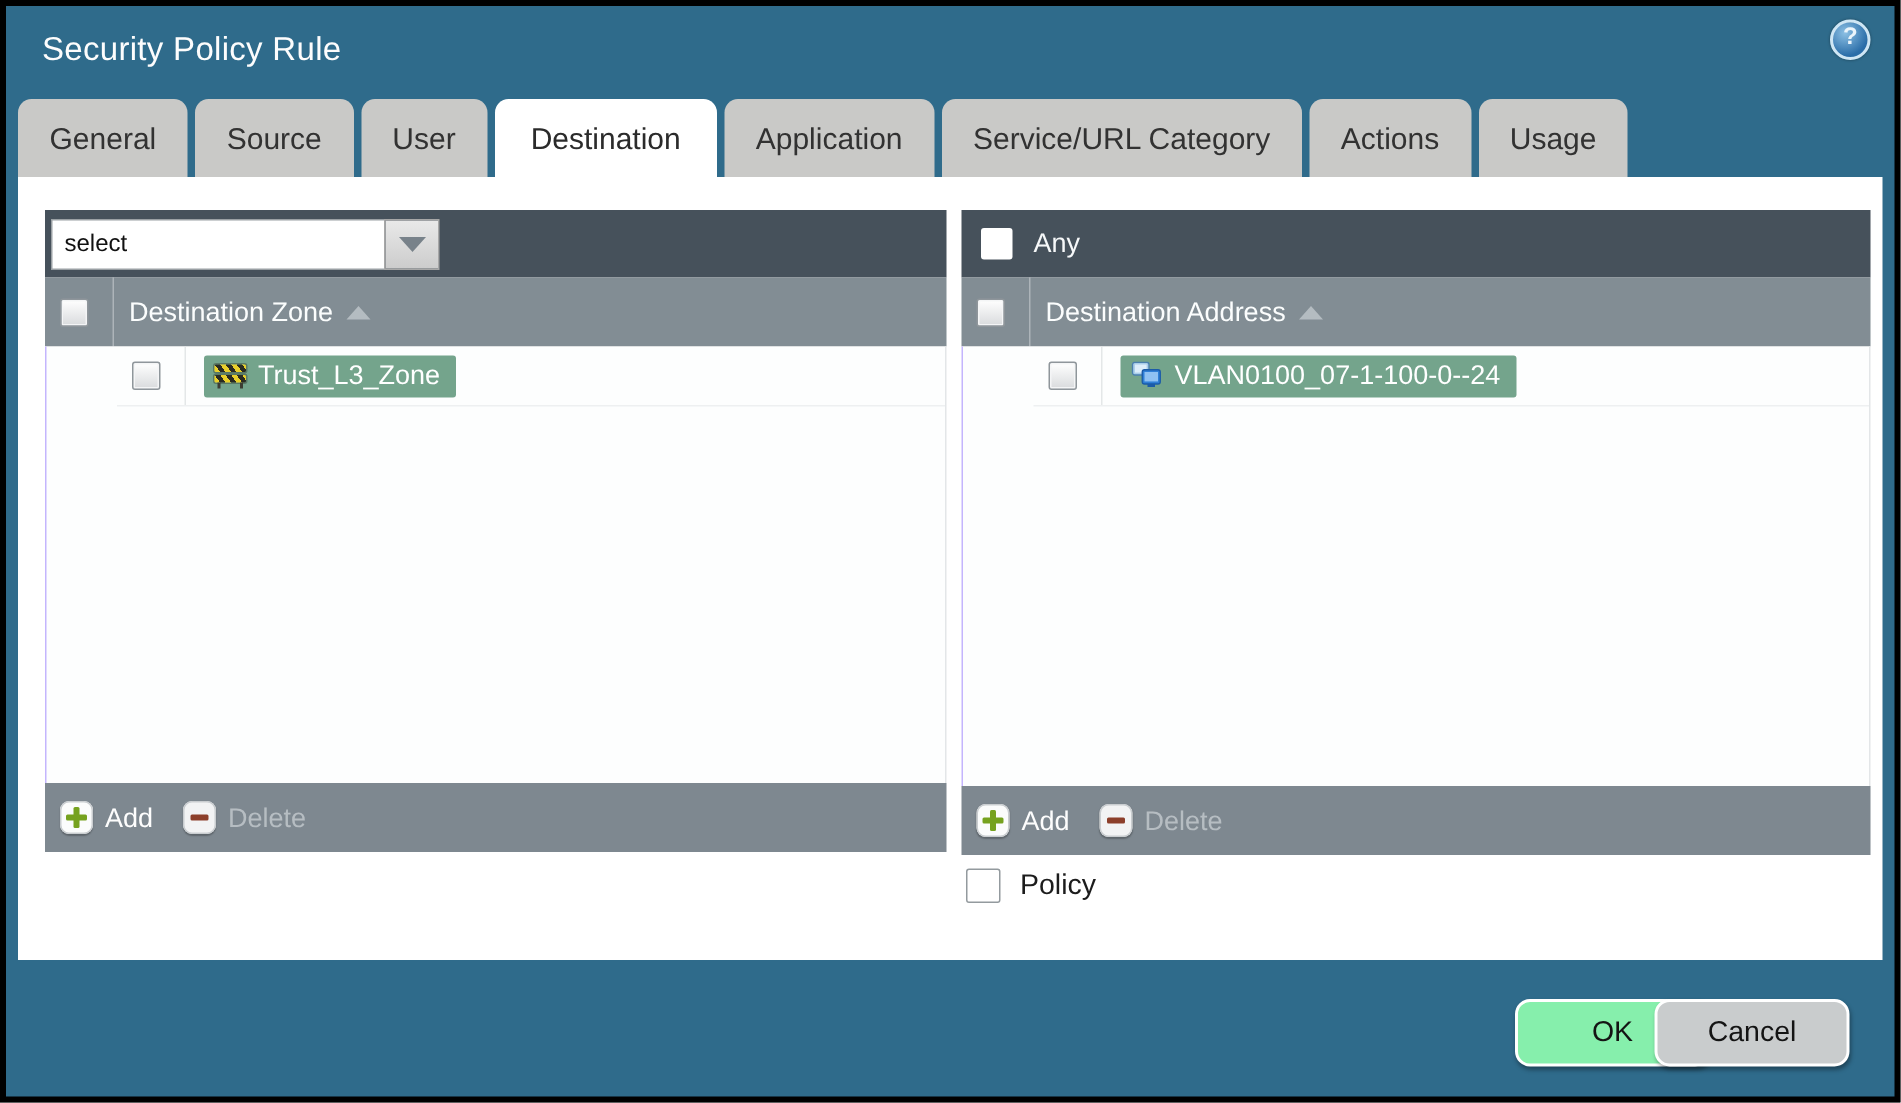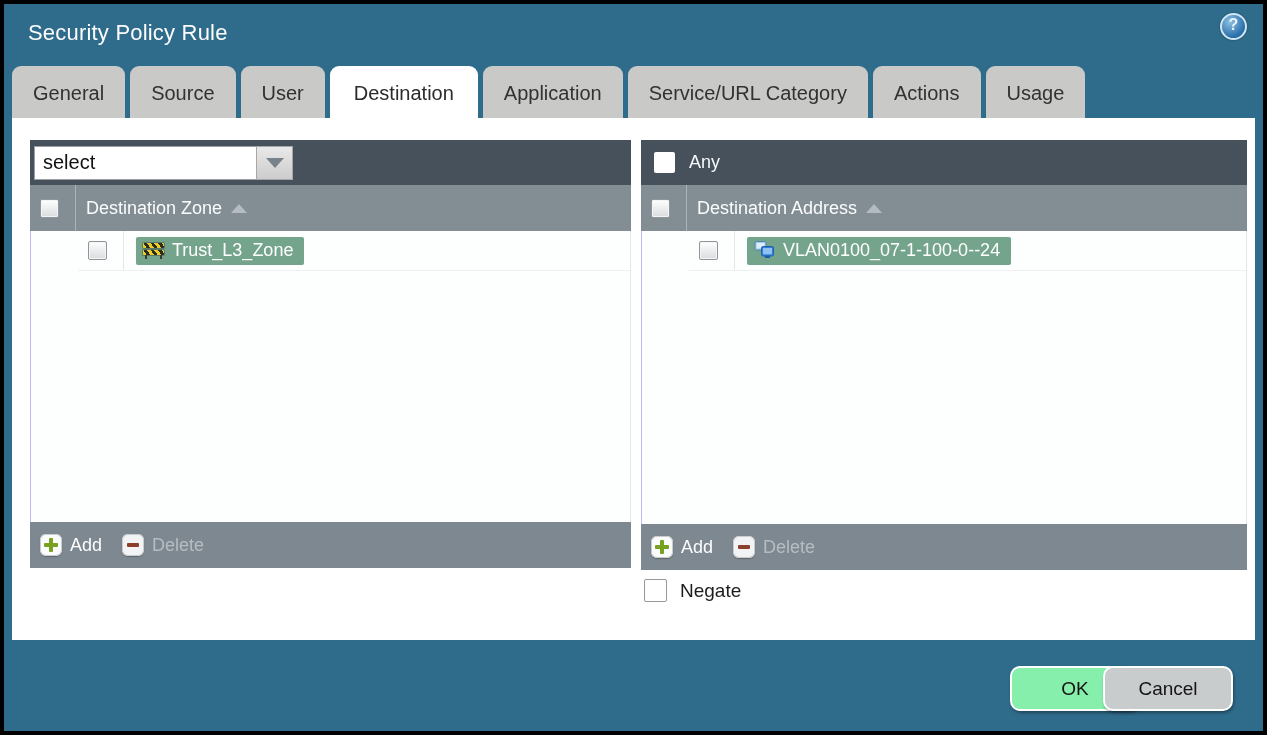--- a/index.html
+++ b/index.html
@@ -31,21 +31,21 @@
   .panel-right { left:629px; top:22px; width:606px; height:430px; }
 
   .ptoolbar { height:45px; background:#46515b; flex:0 0 auto; display:flex; align-items:center; }
   .pheader  { height:46px; background:#828d94; flex:0 0 auto; display:flex; align-items:center; padding-left:10px; }
   .prows    { flex:1 1 auto; background:#fdfefe; overflow:hidden; border-left:1px solid #c4b5fd; border-right:1px solid #e3e6e8;padding-left:47px; }
   .pfooter  { height:46px; background:#7e8890; flex:0 0 auto; display:flex; padding-left:10px; }
 
   
   .combo { display:flex; margin-left:4px; height:34px; }
   .combo input { width:222px; height:34px; border:1px solid #9aa0a4; border-right:none; padding:0 8px;
-                 font-size:20px; color:#111; font-family:"Liberation Sans", sans-serif; outline:none; }
+                 font-size:16px; color:#111; font-family:"Liberation Sans", sans-serif; outline:none; }
   .combo-btn { width:37px; height:34px; background:linear-gradient(180deg,#e9e9e9,#cccccc);
                border:1px solid #a7a7a7; display:flex; align-items:center; justify-content:center; cursor:pointer; }
   .arrow-down { width:0; height:0; border-left:9px solid transparent; border-right:9px solid transparent;
                 border-top:10px solid #78828a; }
 
   
   .cb { width:19px; height:19px; background:linear-gradient(180deg,#ffffff,#d9dbdd);
         border:1px solid #8f969b; border-radius:2px; box-shadow:inset 0 0 0 1px #f4f5f6; cursor:pointer; flex:0 0 auto; }
   .cb-any { width:21px; height:21px; background:#fff; border-radius:2px; margin-left:13px; cursor:pointer; flex:0 0 auto; }
   .cb-negate { width:23px; height:23px; background:#fff; border:1px solid #939a9e; border-radius:2px; cursor:pointer; flex:0 0 auto; }
@@ -204,21 +204,21 @@
           <div class="tool-gap"></div>
           <div class="tool-btn">
             <span class="minus-icon"></span>
             <span class="tool-label disabled">Delete</span>
           </div>
         </div>
       </div>
 
       <div class="negate-row">
         <div class="cb-negate"></div>
-        <span class="negate-label">Negate</span>
+        <span class="negate-label">Policy</span>
       </div>
 
     </div>
 
     <div class="btn btn-ok">OK</div>
     <div class="btn btn-cancel">Cancel</div>
 
   </div>
 </div>
 

